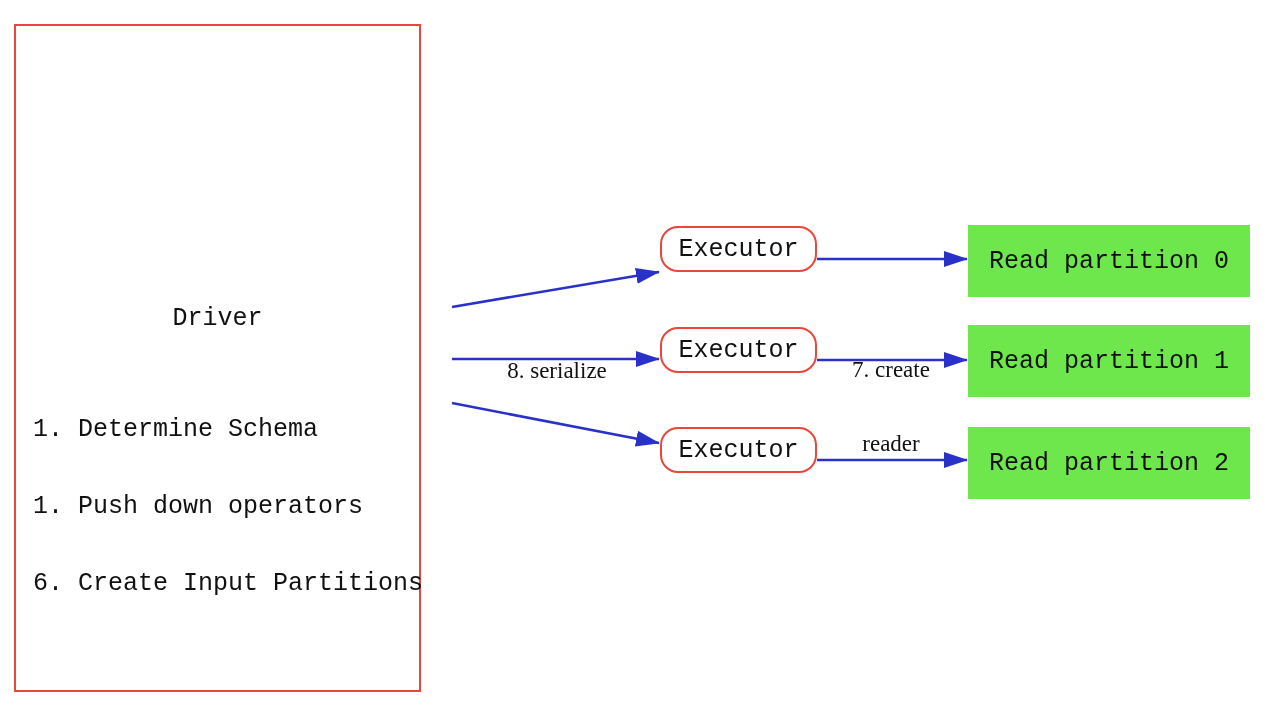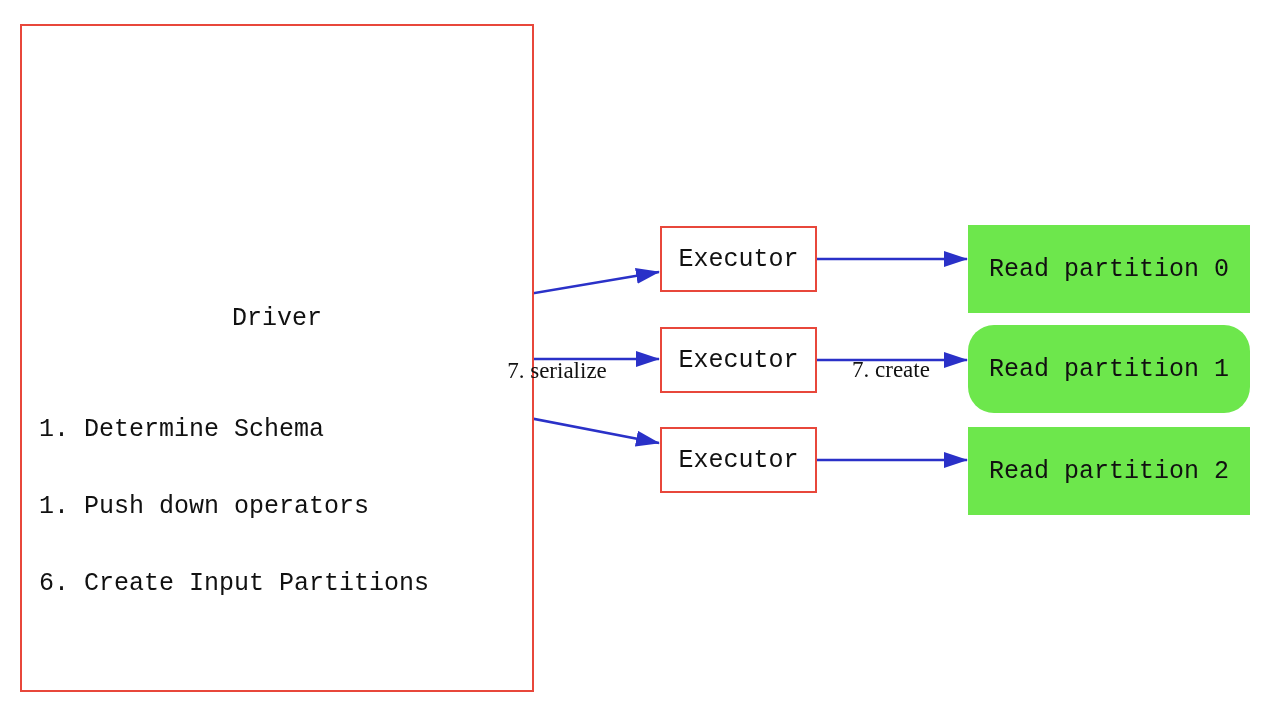--- a/index.html
+++ b/index.html
@@ -21,60 +21,61 @@
   }
   #edges { position: absolute; left: 0; top: 0; width: 1270px; height: 710px; }
   #edges line { stroke: var(--c-blue); stroke-width: 2.6; }
   #edges .arrowhead-shape { fill: var(--c-blue); }
 
   .node {
     position: absolute;
     background: var(--c-bg);
     border: 2px solid var(--c-red);
   }
-  .driver-box { left: 14px; top: 24px; width: 514px; height: 668px; margin-left: 6px; }
+  .driver-box { left: 14px; top: 24px; width: 407px; height: 668px; }
   .driver-title {
     position: absolute;
     left: 0; top: 278px;
     width: 100%;
     text-align: center;
     font-size: 25px;
     line-height: 30px;
     white-space: pre;
   }
   .driver-steps {
     position: absolute;
     left: 17px; top: 339px;
     font-size: 25px;
     line-height: 25.8px;
     white-space: pre;
   }
   .executor-box {
     left: 660px;
-    width: 157px; height: 66px;
+    width: 157px; height: 46px;
     display: flex; align-items: center; justify-content: center;
     font-size: 25px;
     white-space: pre;
+    border-radius: 18px;
   }
   .exec-0 { top: 226px; }
   .exec-1 { top: 327px; }
   .exec-2 { top: 427px; }
 
   .partition-box {
     position: absolute;
     left: 968px;
-    width: 282px; height: 88px;
+    width: 282px; height: 72px;
     background: var(--c-green);
     border: none;
     display: flex; align-items: center; justify-content: center;
     font-size: 25px;
     white-space: pre;
   }
   .part-0 { top: 225px; }
-  .part-1 { top: 325px; border-radius: 26px; }
+  .part-1 { top: 325px; }
   .part-2 { top: 427px; }
 
   .edge-label {
     position: absolute;
     width: 220px;
     text-align: center;
     font-family: "Liberation Serif", "DejaVu Serif", serif;
     font-size: 23px;
     line-height: 24.5px;
     color: var(--c-text);
@@ -113,20 +114,21 @@
 
   <div class="node executor-box exec-0">Executor</div>
   <div class="node executor-box exec-1">Executor</div>
   <div class="node executor-box exec-2">Executor</div>
 
   <div class="partition-box part-0">Read partition 0</div>
   <div class="partition-box part-1">Read partition 1</div>
   <div class="partition-box part-2">Read partition 2</div>
 
   <div class="edge-label label-serialize">
-    <div>7. serialize</div>
+    <div>8. serialize</div>
   </div>
 
   <div class="edge-label label-reader">
     <div>7. create</div>
+    <div>reader</div>
   </div>
 
 </div>
 
 </body></html>

